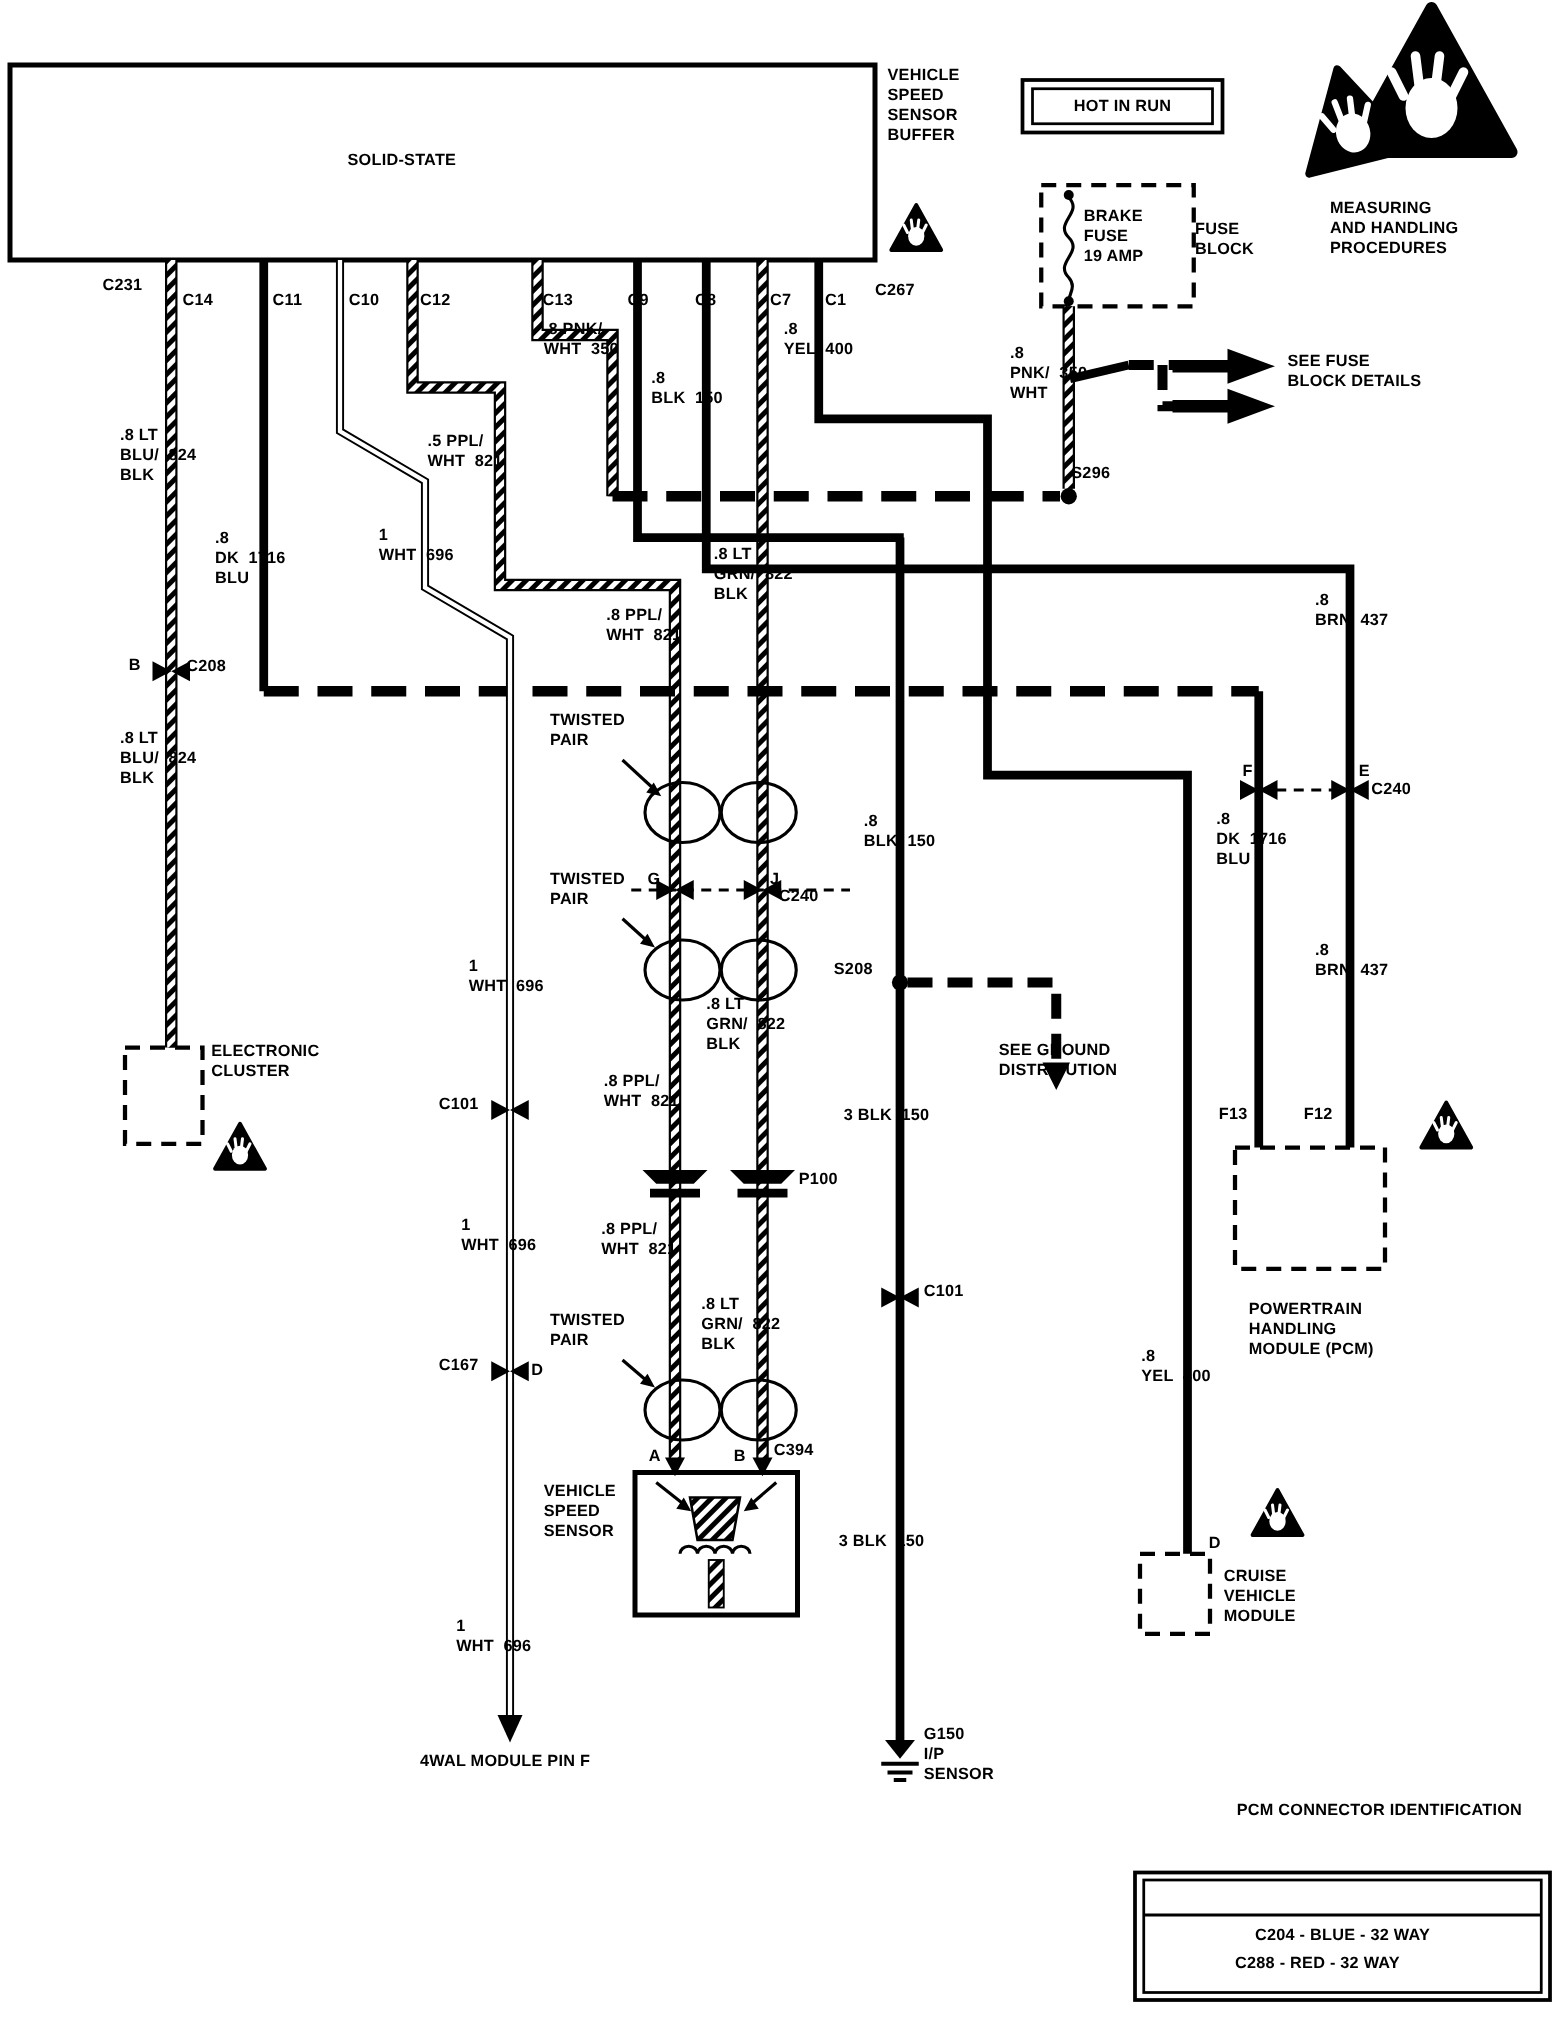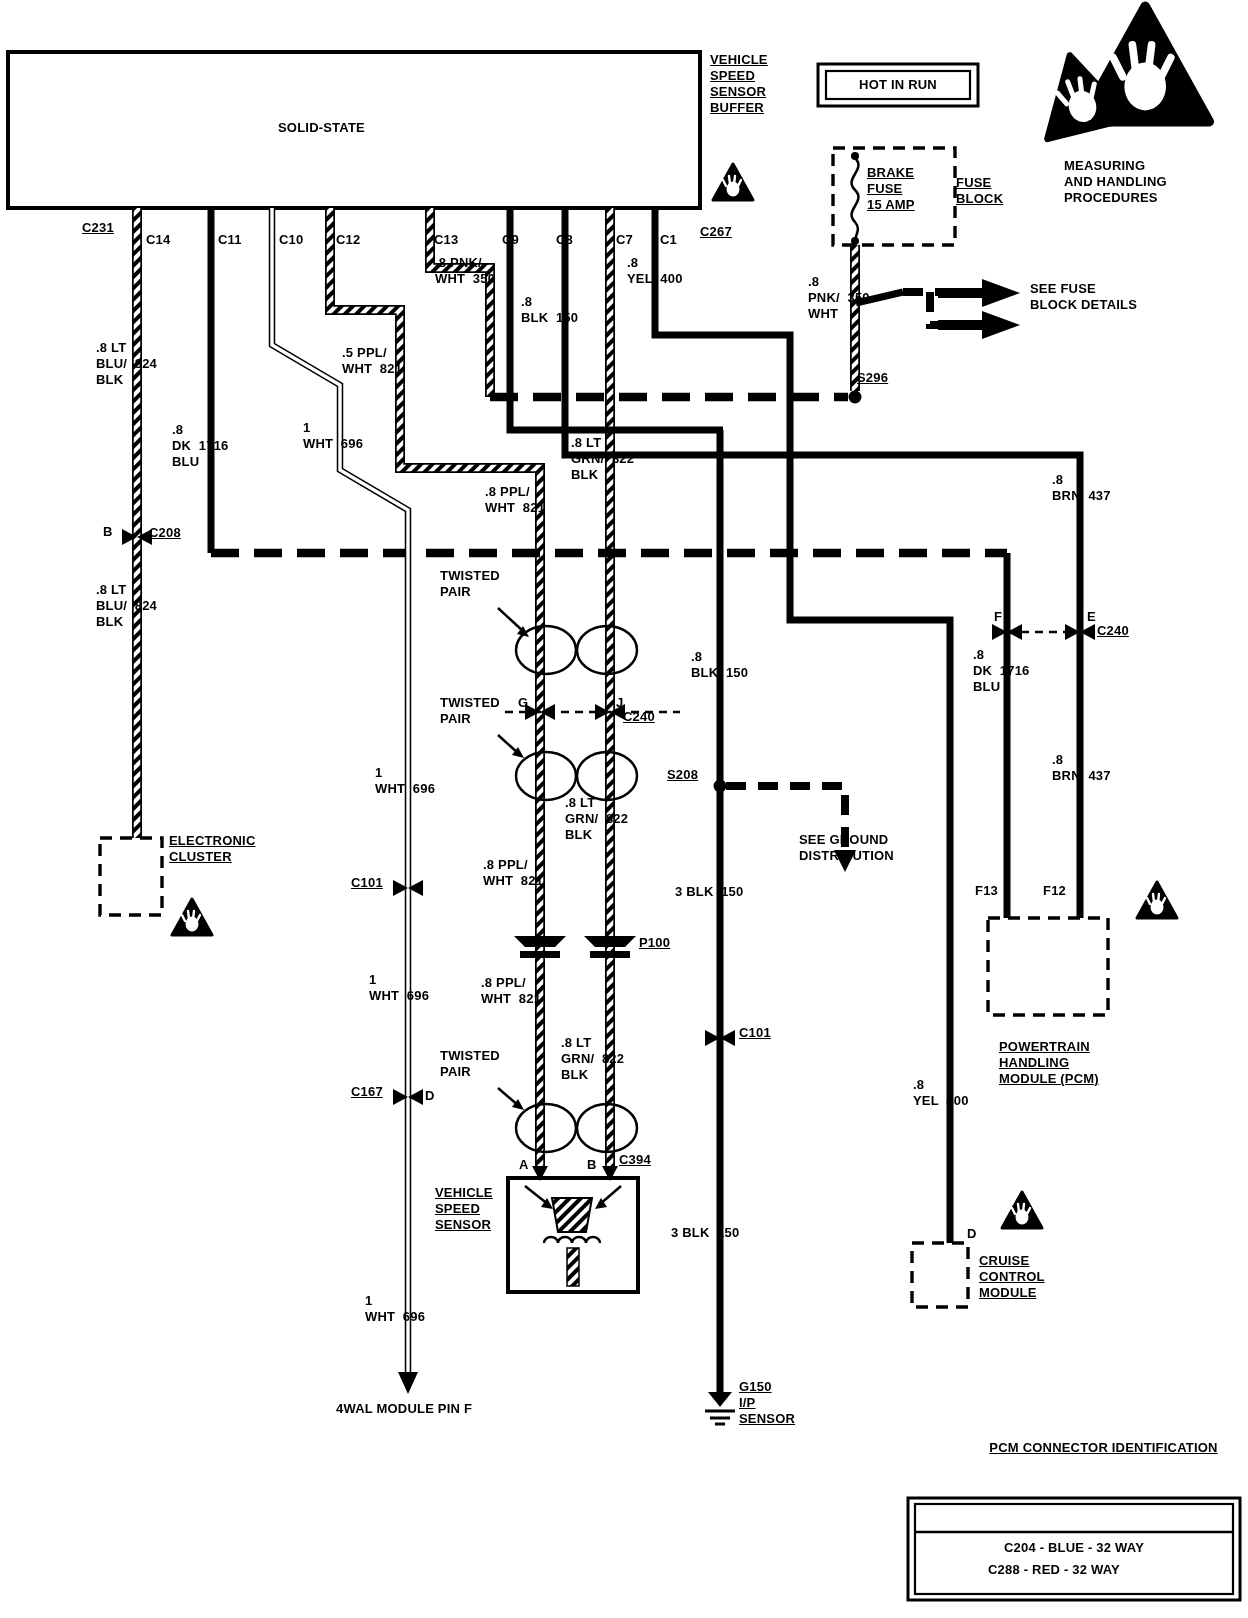--- a/index.html
+++ b/index.html
@@ -1,21 +1,21 @@
 <!DOCTYPE html>
 <html><head>
 <meta charset="utf-8">
 <style>
   html,body{margin:0;padding:0;background:#fff;}
   .diagram{position:relative;width:1248px;height:1618px;background:#fff;overflow:hidden;
            font-family:"Liberation Sans",sans-serif;}
   .diagram svg{position:absolute;left:0;top:0;}
   .lbl{position:absolute;font-weight:700;font-size:13px;line-height:1.22;color:#000;
        white-space:pre-wrap;letter-spacing:.2px;}
-  .u{text-decoration:underline;}
+  .u{}
   .ctr{text-align:center;}
   
   .box4{fill:none;stroke:#000;stroke-width:4;}
   .box3{fill:none;stroke:#000;stroke-width:3;}
   .box2{fill:none;stroke:#000;stroke-width:2.2;}
   .boxdash{fill:none;stroke:#000;stroke-width:3.4;stroke-dasharray:12 8;}
   .wireOutline{fill:none;stroke:#000;stroke-width:10;}
   .wireHatch{fill:none;stroke:url(#hatch);stroke-width:6.5;}
   .wireSolid{fill:none;stroke:#000;stroke-width:7;}
   .wireDash{fill:none;stroke:#000;stroke-width:8.5;stroke-dasharray:28 15;}
@@ -198,21 +198,21 @@
 <div class="lbl u" style="left:710px;top:52px">VEHICLE
 SPEED
 SENSOR
 BUFFER</div>
 <div class="lbl ctr" style="left:818px;top:77px;width:160px">HOT IN RUN</div>
 <div class="lbl" style="left:1064px;top:158px">MEASURING
 AND HANDLING
 PROCEDURES</div>
 <div class="lbl u" style="left:867px;top:165px">BRAKE
 FUSE
-15 AMP</div>
+19 AMP</div>
 <div class="lbl u" style="left:956px;top:175px">FUSE
 BLOCK</div>
 <div class="lbl" style="left:1030px;top:281px">SEE FUSE
 BLOCK DETAILS</div>
 <div class="lbl u" style="left:857px;top:370px">S296</div>
 <div class="lbl" style="left:808px;top:274px">.8
 PNK/  350
 WHT</div>
 
 <div class="lbl" style="left:96px;top:340px">.8 LT
@@ -305,21 +305,21 @@
 DK  1716
 BLU</div>
 <div class="lbl" style="left:1052px;top:472px">.8
 BRN  437</div>
 <div class="lbl" style="left:1052px;top:752px">.8
 BRN  437</div>
 <div class="lbl u" style="left:999px;top:1039px">POWERTRAIN
 HANDLING
 MODULE (PCM)</div>
 <div class="lbl u" style="left:979px;top:1253px">CRUISE
-CONTROL
+VEHICLE
 MODULE</div>
 <div class="lbl" style="left:967px;top:1226px">D</div>
 
 <div class="lbl" style="left:336px;top:1401px">4WAL MODULE PIN F</div>
 <div class="lbl" style="left:365px;top:1293px">1
 WHT  696</div>
 
 <div class="lbl u ctr" style="left:908px;top:1440px;width:391px">PCM CONNECTOR IDENTIFICATION</div>
 <div class="lbl ctr" style="left:908px;top:1540px;width:332px">C204 - BLUE - 32 WAY</div>
 <div class="lbl ctr" style="left:908px;top:1562px;width:292px">C288 - RED - 32 WAY</div>

